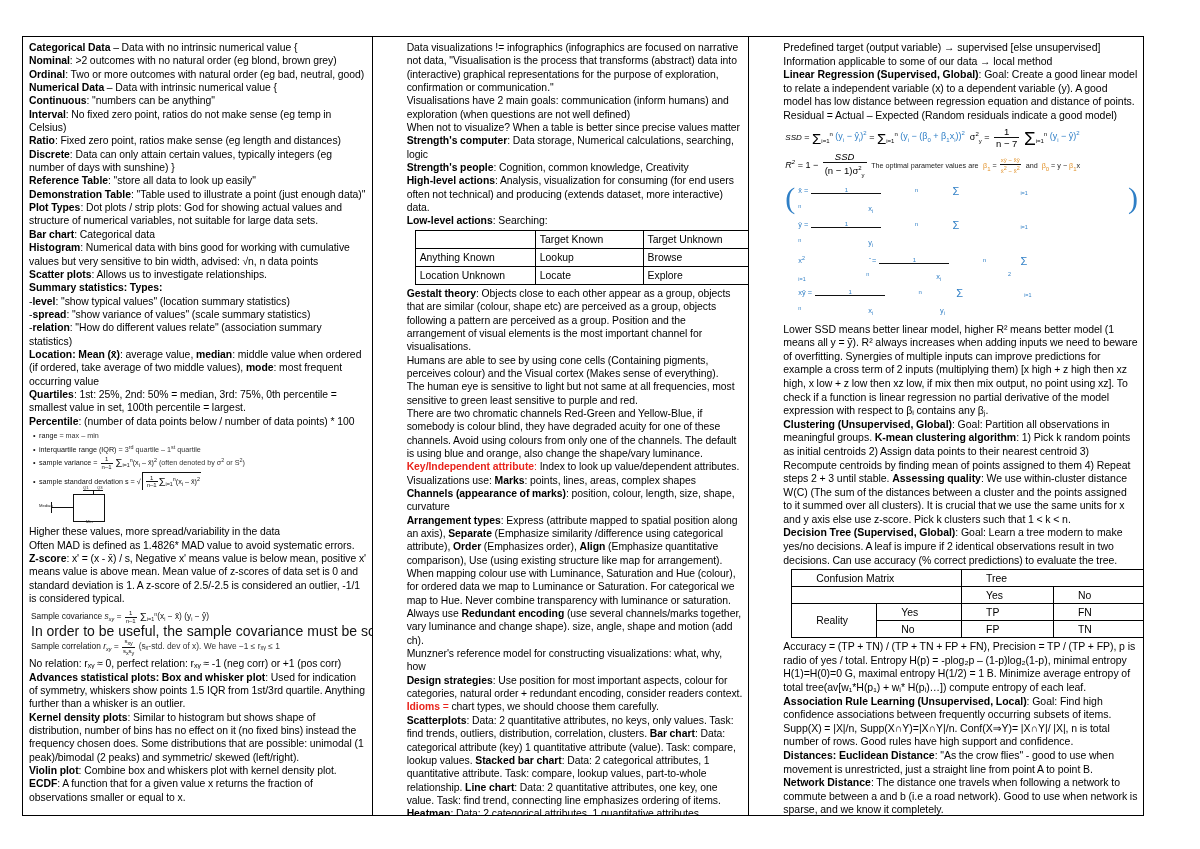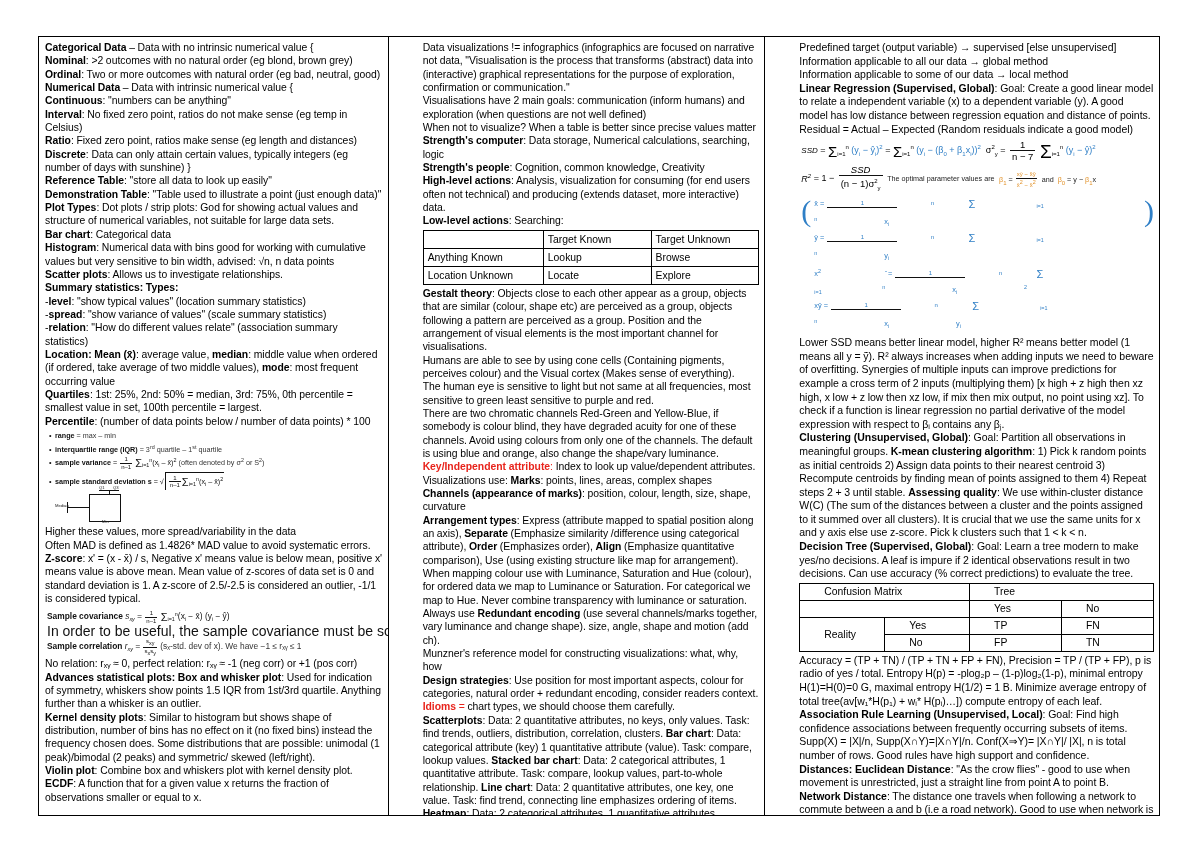--- a/index.html
+++ b/index.html
@@ -8,21 +8,21 @@
     background: #ffffff;
   }
   body {
     width: 1200px;
     height: 849px;
     font-family: "Liberation Sans", sans-serif;
     color: #000000;
   }
   .sheet {
     position: absolute;
-    left: 38px;
+    left: 22px;
     top: 36px;
     width: 1122px;
     height: 780px;
     border: 1.2px solid #000;
     box-sizing: border-box;
     display: flex;
     background: #fff;
     gap: 28px;
   }
   .col {
@@ -53,21 +53,21 @@
   .formula-block {
     margin: 2px 0 1px 4px;
     position: relative;
   }
   .fb-row {
     font-size: 7.2px;
     line-height: 11.6px;
     color: #111;
     white-space: nowrap;
   }
-  .fb-row .lbl { font-weight: bold; margin-top: 36px; }
+  .fb-row .lbl { font-weight: normal; margin-top: 36px; }
   .fb-row .dim { color: #333; }
   .bullet-dot {
     display: inline-block;
     width: 6px;
   }
   .frac {
     display: inline-block;
     vertical-align: middle;
     text-align: center;
     font-size: 6px;
@@ -123,21 +123,21 @@
   }
   .bp-l1 { left: 0px; top: 15px; }
   .bp-l2 { left: 44px; top: -3px; }
   .bp-l3 { left: 58px; top: -3px; }
   .bp-l4 { left: 47px; top: 31px; }
 
   
   table.grid {
     border-collapse: collapse;
     width: 100%;
-    margin: 2px 0 2px 0;
+    margin: 2px 0 2px 8px;
     table-layout: fixed;
     border-radius: 20px;
   }
   table.grid td {
     border: 1.1px solid #000;
     font-size: 10.4px;
     line-height: 13px;
     padding: 1px 4px;
     vertical-align: middle;
     height: 15px;
@@ -330,21 +330,20 @@
         <div class="ln">Munzner's reference model for constructing visualizations: what, why, how</div>
         <div class="ln"><b>Design strategies</b>: Use position for most important aspects, colour for categories, natural order + redundant encoding, consider readers context.</div>
         <div class="ln"><span class="red"><b>Idioms</b> =</span> chart types, we should choose them carefully.</div>
         <div class="ln"><b>Scatterplots</b>: Data: 2 quantitative attributes, no keys, only values. Task: find trends, outliers, distribution, correlation, clusters. <b>Bar chart</b>: Data: categorical attribute (key) 1 quantitative attribute (value). Task: compare, lookup values. <b>Stacked bar chart</b>: Data: 2 categorical attributes, 1 quantitative attribute. Task: compare, lookup values, part-to-whole relationship. <b>Line chart</b>: Data: 2 quantitative attributes, one key, one value. Task: find trend, connecting line emphasizes ordering of items. <b>Heatmap</b>: Data: 2 categorical attributes, 1 quantitative attributes (expression level) Task: find clusters, outliers. <b>Histogram</b>: Data: Table, Task: Find distribution (for shape). <b>Boxplot</b> same data but finds distribution for group comparison and has 5 quantitative attributes (same for violin plot).</div>
       </div>
   </div>
 
   <div class="col col-3">
     <div id="c3-top">
         <div class="ln">Predefined target (output variable) → supervised [else unsupervised]</div>
-        <div class="ln">Information applicable to all our data → global method</div>
         <div class="ln">Information applicable to some of our data → local method</div>
         <div class="ln"><b>Linear Regression (Supervised, Global)</b>: Goal: Create a good linear model to relate a independent variable (x) to a dependent variable (y). A good model has low distance between regression equation and distance of points.</div>
         <div class="ln">Residual = Actual – Expected (Random residuals indicate a good model)</div>
       </div>
 
     <div class="math3">
       <div class="math-row">
         <span class="ital" style="font-size:8px;">SSD</span> =
         <span class="sigma-mid">Σ</span><span class="ssub">i=1</span><span class="ssup">n</span>
         <span class="blue">(y<span class="ssub">i</span> − ŷ<span class="ssub">i</span>)<span class="ssup">2</span></span> =

